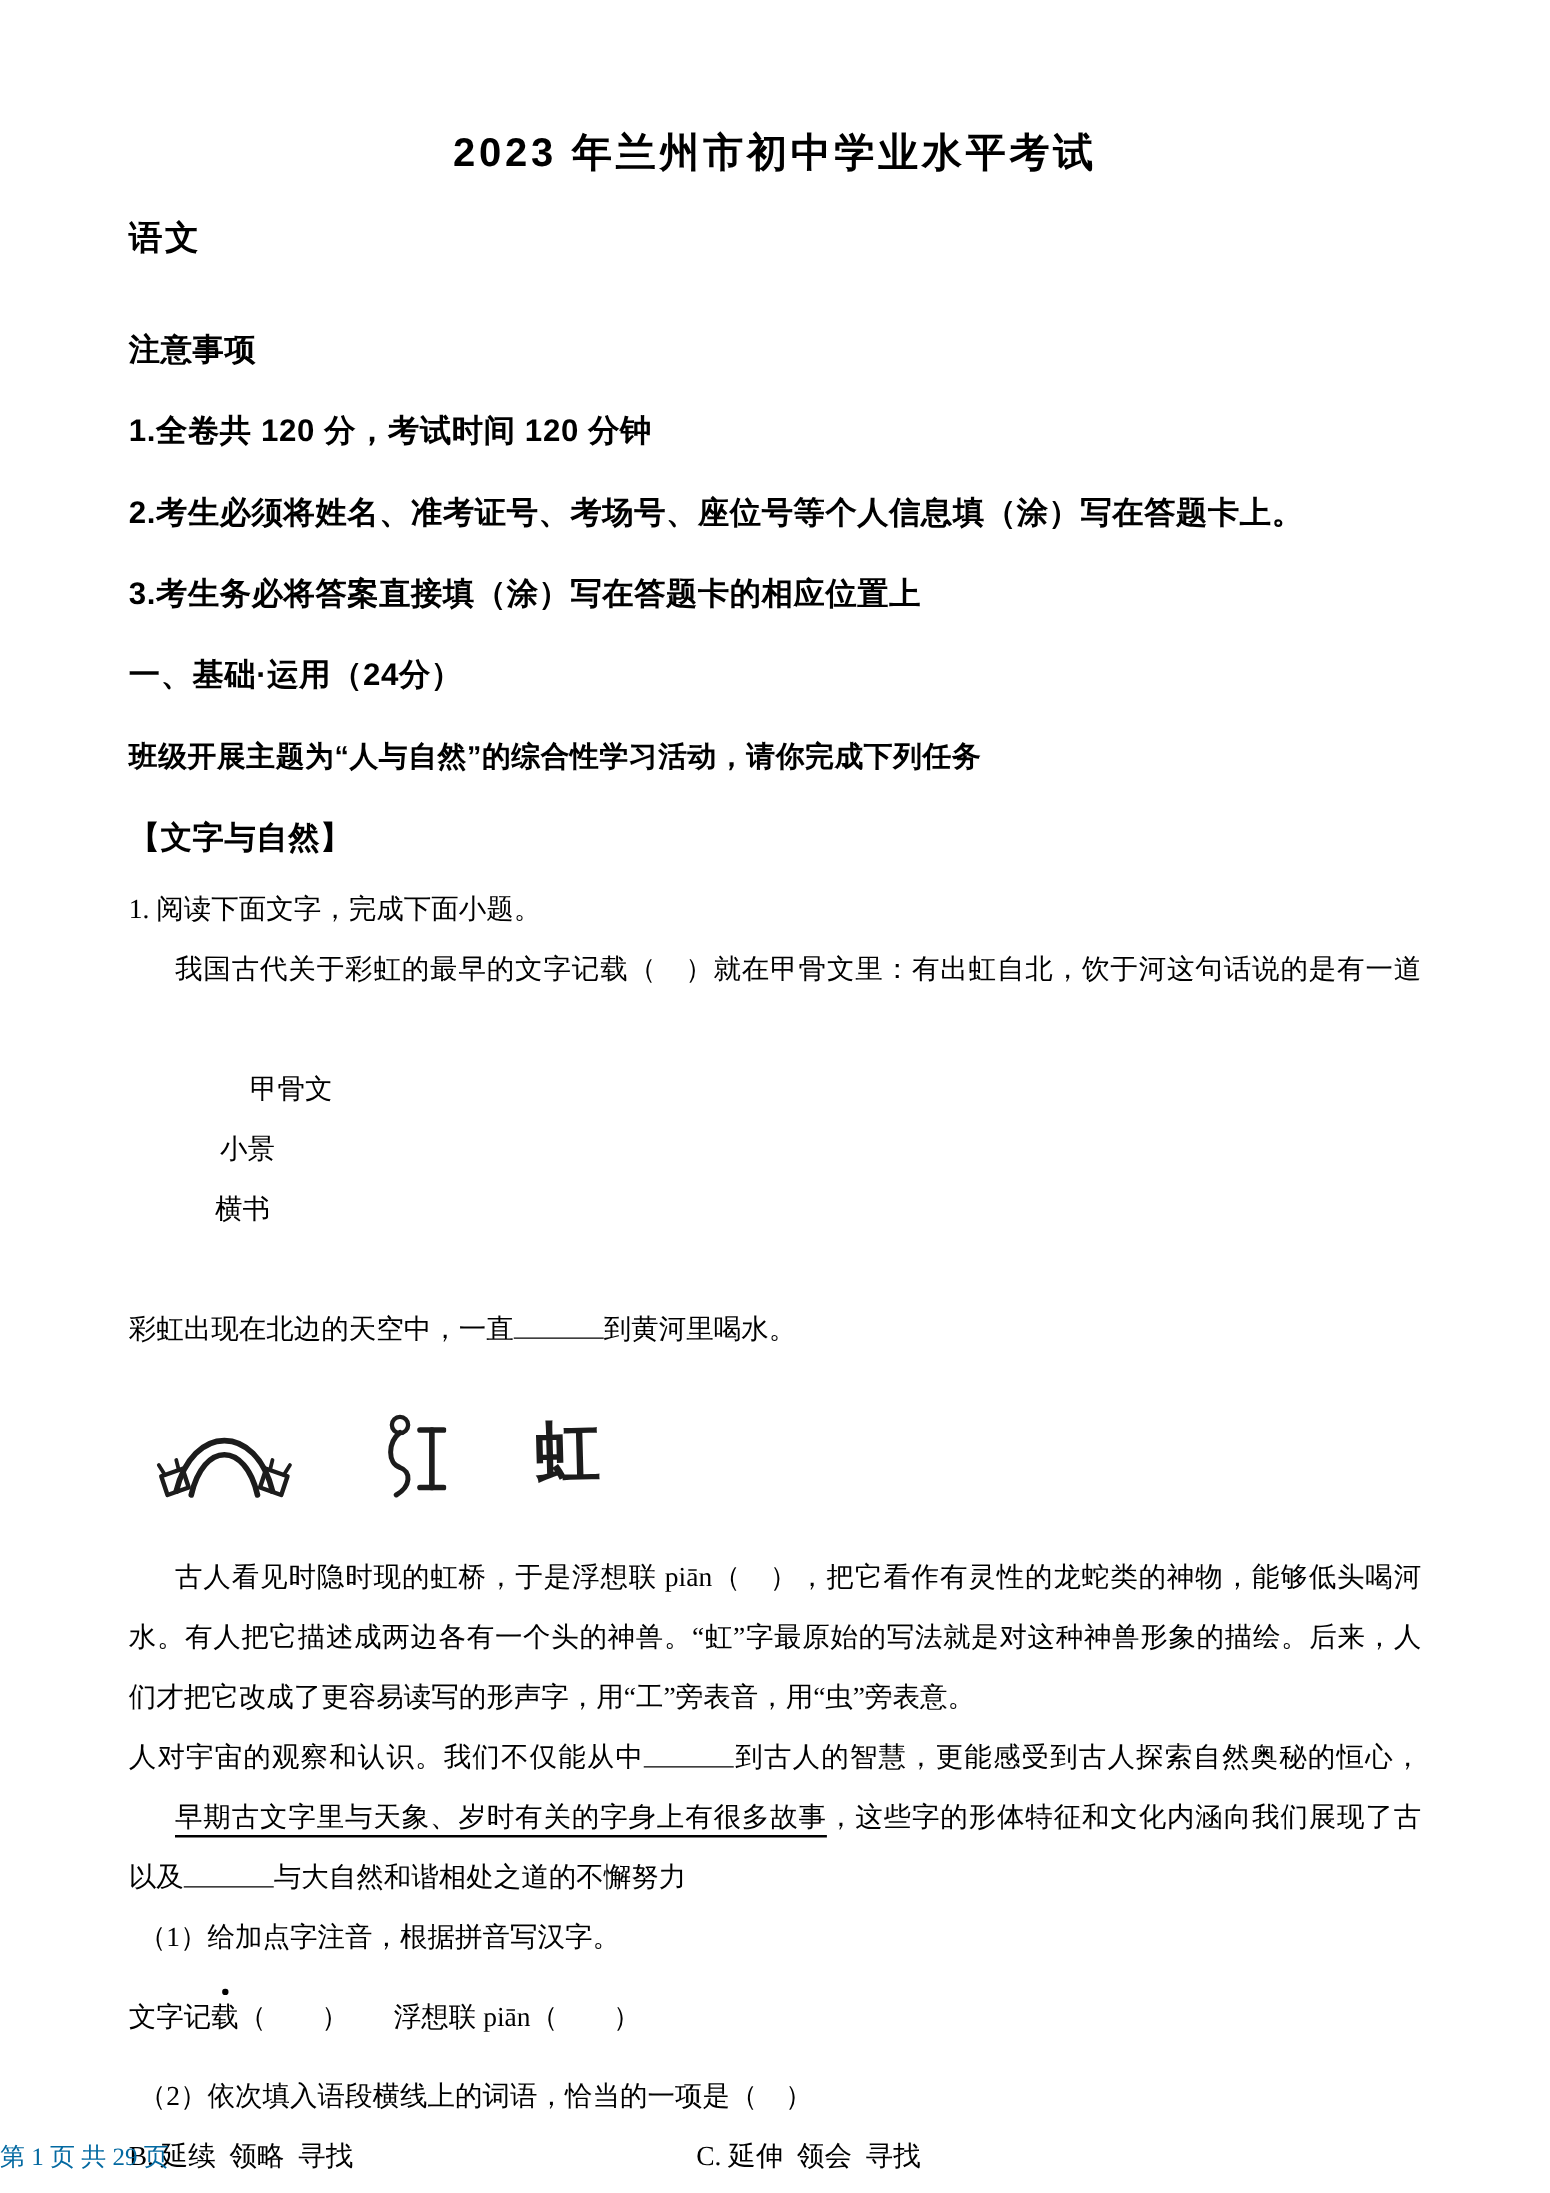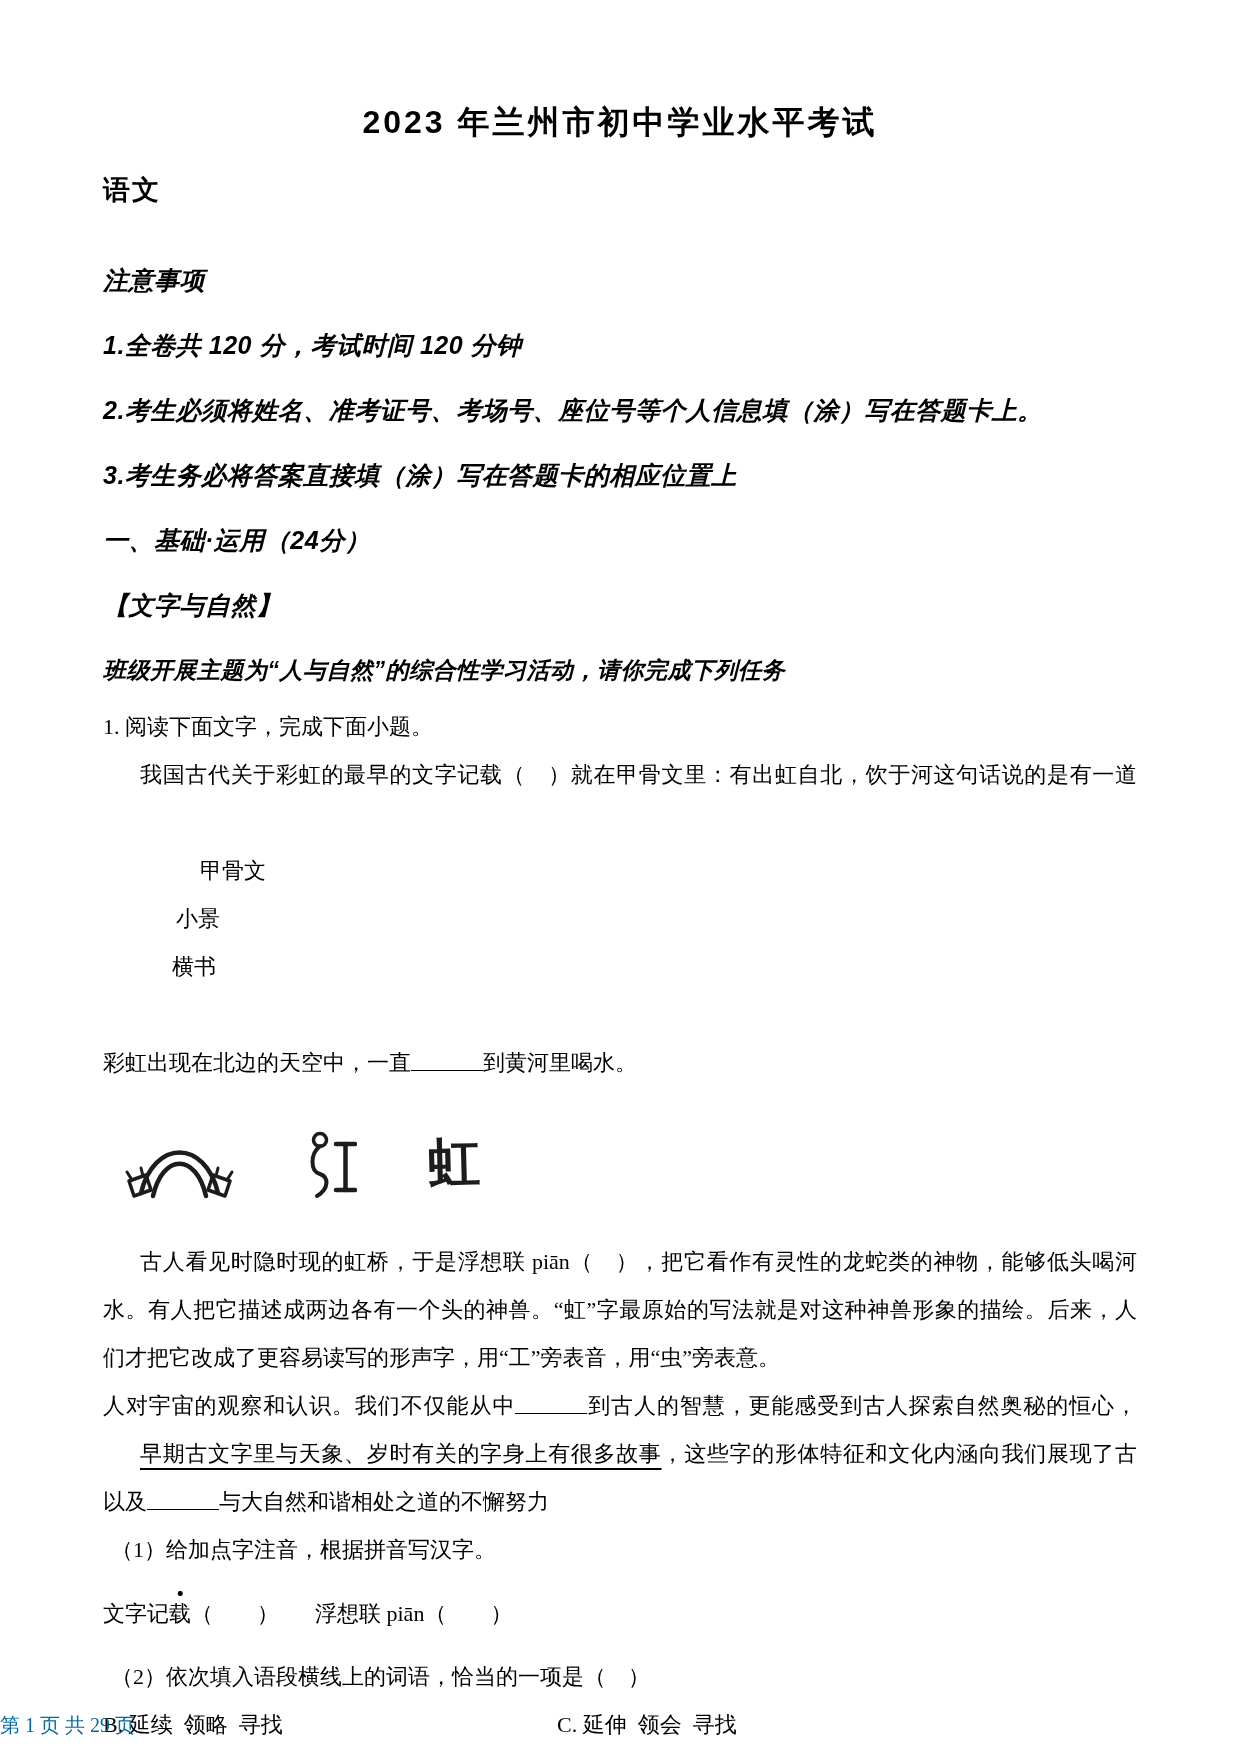--- a/index.html
+++ b/index.html
@@ -28,21 +28,20 @@
     font-size:27px; line-height:40px; letter-spacing:2px;
     margin-top:26px;
   }
   .notice-block { margin-top:38px; }
   .h-line {
     font-family:"Liberation Sans","DejaVu Sans",sans-serif;
     font-weight:700;
     font-size:25px; line-height:65px;
     letter-spacing:0.5px;
     white-space:pre-wrap;
-    font-style:italic;
   }
   .h-line.smaller { font-size:23px; }
   .b-line {
     font-size:22px; line-height:48px;
     white-space:pre-wrap;
   }
   .indent { text-indent:37px; }
   .fill { text-align:justify; text-align-last:justify; }
   .sub-indent { padding-left:8px; }
   .blank {
@@ -104,22 +103,22 @@
 
   <div class="doc-title">2023 年兰州市初中学业水平考试</div>
   <div class="doc-subject">语文</div>
 
   <div class="notice-block">
     <div class="h-line">注意事项</div>
     <div class="h-line">1.全卷共 120 分，考试时间 120 分钟</div>
     <div class="h-line">2.考生必须将姓名、准考证号、考场号、座位号等个人信息填（涂）写在答题卡上。</div>
     <div class="h-line">3.考生务必将答案直接填（涂）写在答题卡的相应位置上</div>
     <div class="h-line">一、基础·运用（24分）</div>
+    <div class="h-line smaller">班级开展主题为“人与自然”的综合性学习活动，请你完成下列任务</div>
     <div class="h-line">【文字与自然】</div>
-    <div class="h-line smaller">班级开展主题为“人与自然”的综合性学习活动，请你完成下列任务</div>
   </div>
 
   <div>
     <div class="b-line">1. 阅读下面文字，完成下面小题。</div>
 
     <div class="b-line indent fill"><span>我国古代关于彩虹的最早的文字记载（　）就在甲骨文里：有出虹自北，饮于河这句话说的是有一道</span></div>
     <div class="b-line labels-line">
       <span class="label-1">甲骨文</span>
       <span class="label-2">小景</span>
       <span class="label-3">横书</span>

